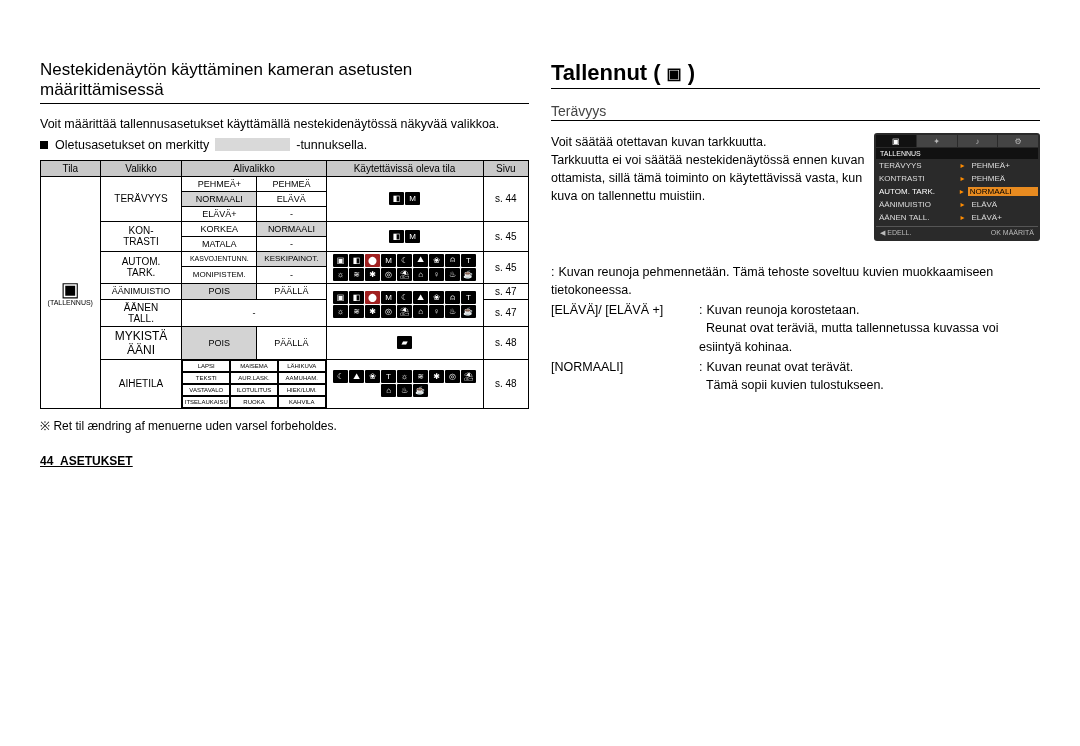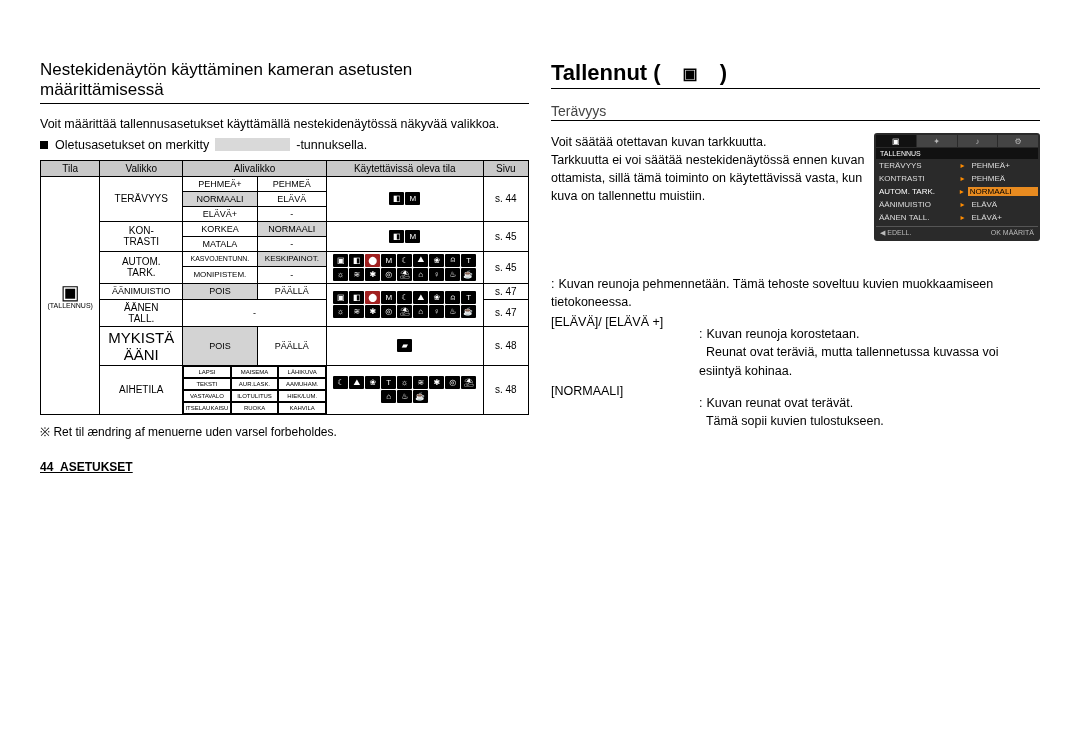--- a/index.html
+++ b/index.html
@@ -111,21 +111,21 @@
     margin-top: 20px;
     text-decoration: underline;
   }
   
   .right-title {
     font-size: 22px;
     font-weight: bold;
     border-bottom: 1.5px solid #000;
     padding-bottom: 2px;
     margin-bottom: 14px;
-    display:flex; align-items:center; gap:22px;
+    display:flex; align-items:center; gap:6px;
   }
   .right-title .cam-ic {
     font-size: 16px;
   }
   .sub-heading {
     font-size: 14px;
     border-bottom: 1px solid #000;
     padding-bottom: 1px;
     margin-bottom: 12px;
     color:#444;
@@ -185,21 +185,20 @@
   .defs .drow {
     display:flex;
     margin-bottom: 2px;
   }
   .defs .dlabel {
     width: 148px;
     flex-shrink:0;
   }
   .defs .ddesc {
     flex:1;
-    margin-top:12px;
   }
   .defs .colon { margin-right: 4px;}
 </style>
 </head>
 <body>
 
 <div class="page">
 
   <div class="col">
     <div class="left-title">Nestekidenäytön käyttäminen kameran asetusten määrittämisessä</div>
@@ -330,21 +329,21 @@
         </tr>
 
         <tr>
           <td class="menu-col" style="white-space:pre-line">ÄÄNEN
 TALL.</td>
           <td class="sub-col" colspan="2">-</td>
           <td class="page-col">s. 47</td>
         </tr>
 
         <tr>
-          <td class="menu-col" style="font-size:15px">MYKISTÄ ÄÄNI</td>
+          <td class="menu-col" style="font-size:12px">MYKISTÄ ÄÄNI</td>
           <td class="sub-col default">POIS</td>
           <td class="sub2-col">PÄÄLLÄ</td>
           <td class="avail-col">
             <div class="icon-strip">
                 <span class="ic">▰</span>
               </div>
           </td>
           <td class="page-col">s. 48</td>
         </tr>
 

